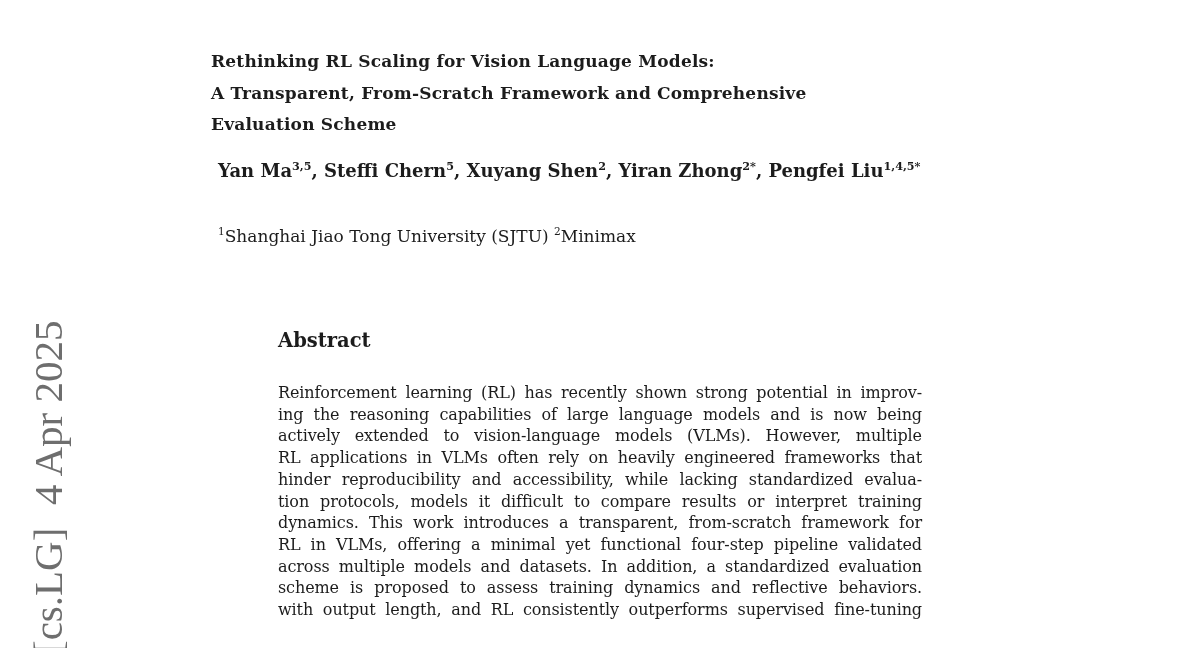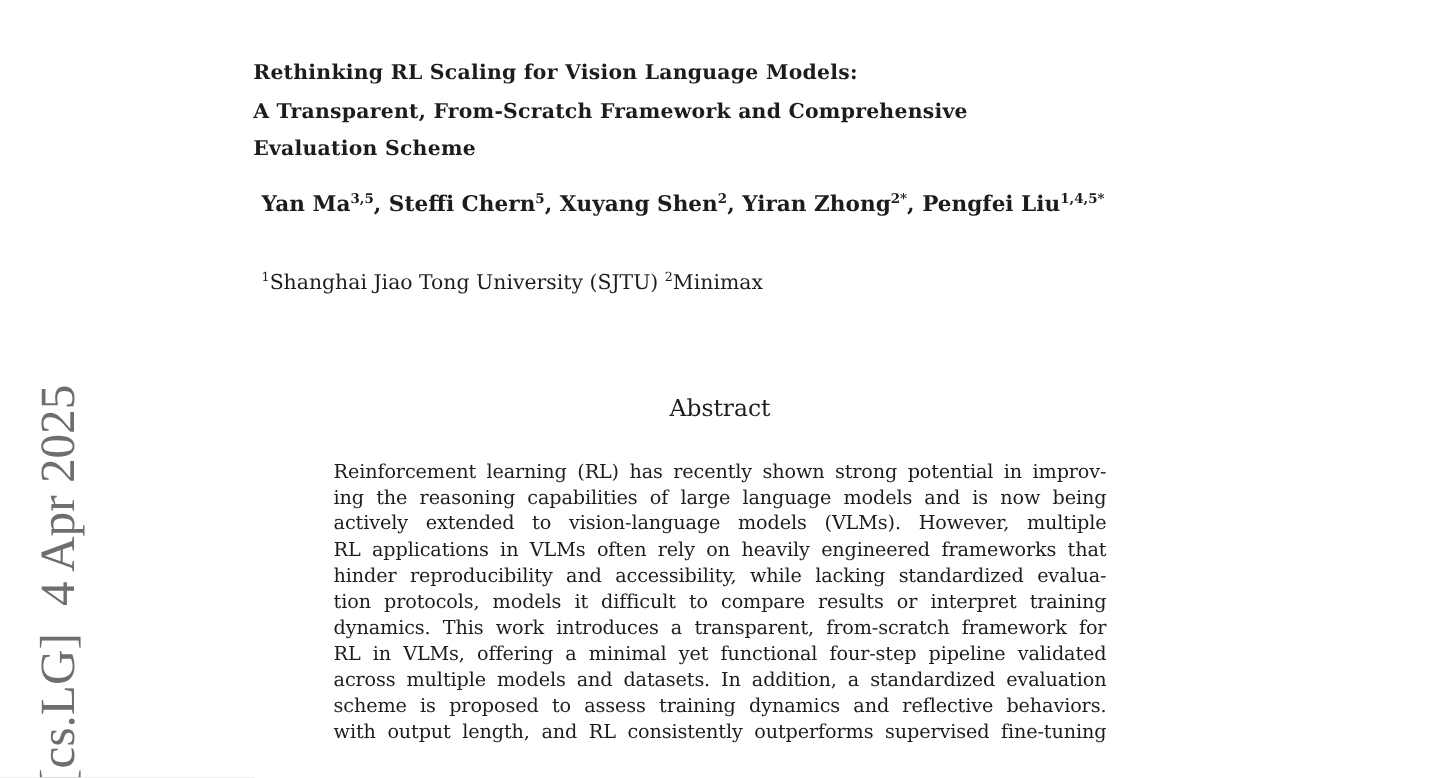--- a/index.html
+++ b/index.html
@@ -56,22 +56,22 @@
     font-size: 17px;
     line-height: 25.5px;
     white-space: nowrap;
     margin-left: 13px;
   }
   .abstract-heading {
     position: absolute;
     left: 278px;
     top: 329px;
     width: 644px;
-    text-align: center;
-    font-weight: normal;
+    text-align: left;
+    font-weight: bold;
     font-size: 19.5px;
   }
   .abstract-body {
     position: absolute;
     left: 278px;
     top: 382px;
     width: 644px;
     font-size: 16px;
     line-height: 21.7px;
     letter-spacing: -0.1px;

